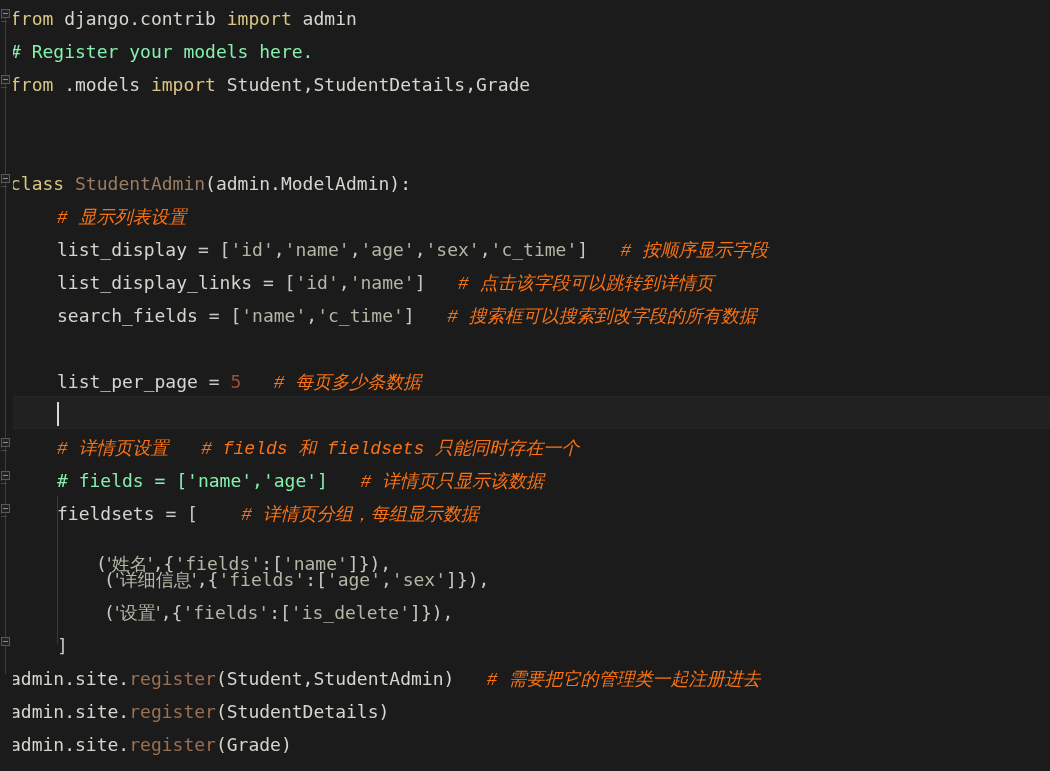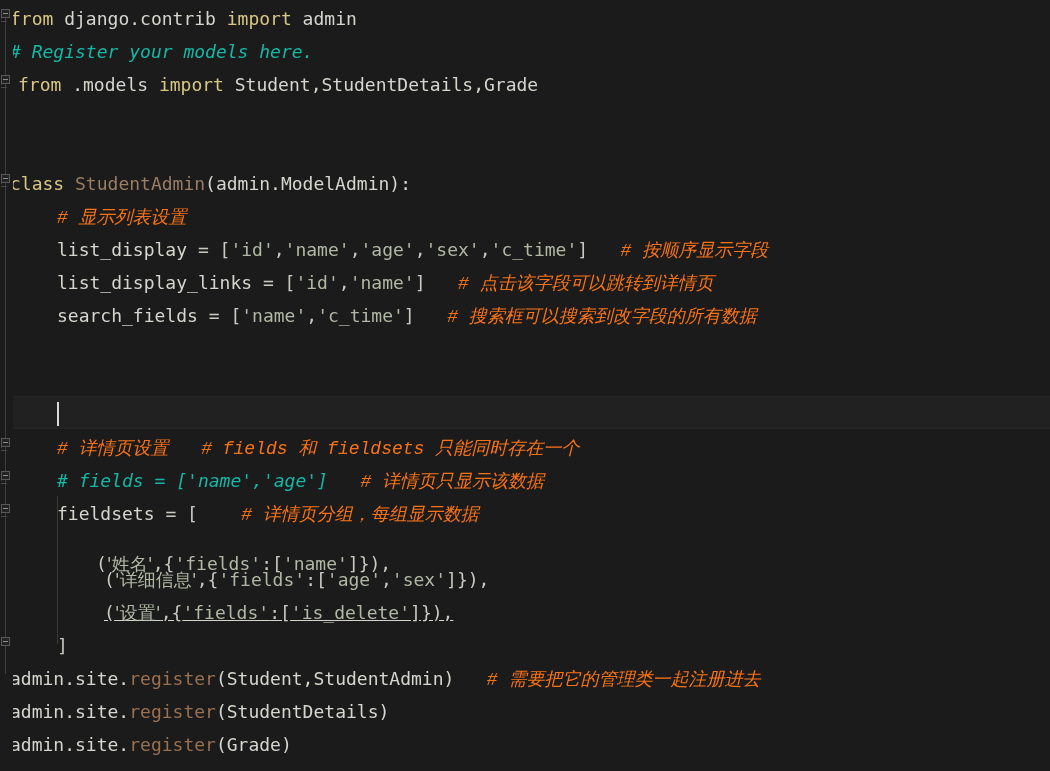--- a/index.html
+++ b/index.html
@@ -114,21 +114,21 @@
   }
 
   
   .kw       { color: #d9c684; }
   .plain    { color: #d6d6cf; }
   .cls      { color: #9a7e63; }
   .fn       { color: #9a7050; }
   .str      { color: #b0b8a4; }
   .num      { color: #9a4f36; }
   .punc     { color: #c9c9c2; }
-  .cmt      { color: #14b8a6; font-style: italic; }
+  .cmt      { color: #86efac; }
   .cmt-cn   { color: #f97316; font-style: italic; font-family: Liberation Mono, monospace; }
   .cn       { font-family: "DejaVu Sans", sans-serif; }
 
   
   .caret {
     position: absolute;
     width: 2px;
     height: 24px;
     background: #d8d8d8;
     z-index: 9;
@@ -166,48 +166,49 @@
   </div>
 
   <div class="indent-guide" style="left:57px;  top:496px; height:148px;"></div>
 
   <div class="code-surface">
 
     <div class="line" style="top:2px; left:10px;"><span class="kw">from</span><span class="plain"> django.contrib </span><span class="kw">import</span><span class="plain"> admin</span></div>
 
     <div class="line" style="top:35px; left:10px;"><span class="cmt"># Register your models here.</span></div>
 
-    <div class="line" style="top:68px; left:10px;margin-left:8px;"><span class="kw">from</span><span class="plain"> .models </span><span class="kw">import</span><span class="plain"> Student,StudentDetails,Grade</span></div>
+    <div class="line" style="top:68px; left:10px;"><span class="kw">from</span><span class="plain"> .models </span><span class="kw">import</span><span class="plain"> Student,StudentDetails,Grade</span></div>
 
     <div class="line" style="top:167px; left:10px;"><span class="kw">class</span><span class="plain"> </span><span class="cls">StudentAdmin</span><span class="plain">(admin.ModelAdmin):</span></div>
 
     <div class="line" style="top:200px; left:57px;"><span class="cmt-cn"># 显示列表设置</span></div>
 
     <div class="line" style="top:233px; left:57px;"><span class="plain">list_display</span><span class="punc"> = [</span><span class="str">'id'</span><span class="punc">,</span><span class="str">'name'</span><span class="punc">,</span><span class="str">'age'</span><span class="punc">,</span><span class="str">'sex'</span><span class="punc">,</span><span class="str">'c_time'</span><span class="punc">]</span><span>   </span><span class="cmt-cn"># 按顺序显示字段</span></div>
 
     <div class="line" style="top:266px; left:57px;"><span class="plain">list_display_links</span><span class="punc"> = [</span><span class="str">'id'</span><span class="punc">,</span><span class="str">'name'</span><span class="punc">]</span><span>   </span><span class="cmt-cn"># 点击该字段可以跳转到详情页</span></div>
 
     <div class="line" style="top:299px; left:57px;text-align:center;"><span class="plain">search_fields</span><span class="punc"> = [</span><span class="str">'name'</span><span class="punc">,</span><span class="str">'c_time'</span><span class="punc">]</span><span>   </span><span class="cmt-cn"># 搜索框可以搜索到改字段的所有数据</span></div>
 
 
+    <div class="line" style="top:365px; left:57px;"><span class="plain">list_per_page</span><span class="punc"> = </span><span class="num">5</span><span>   </span><span class="cmt-cn"># 每页多少条数据</span></div>
 
     <div class="line" style="top:398px; left:57px;"></div>
     <div class="caret" style="top:402px; left:57px;"></div>
 
     <div class="line" style="top:431px; left:57px;"><span class="cmt-cn"># 详情页设置</span><span>   </span><span class="cmt-cn"># fields 和 fieldsets 只能同时存在一个</span></div>
 
     <div class="line" style="top:464px; left:57px;"><span class="cmt"># fields = ['name','age']</span><span>   </span><span class="cmt-cn"># 详情页只显示该数据</span></div>
 
     <div class="line" style="top:497px; left:57px;"><span class="plain">fieldsets</span><span class="punc"> = [</span><span>    </span><span class="cmt-cn"># 详情页分组，每组显示数据</span></div>
 
     <div class="line" style="top:530px; left:96px;margin-top:17px;"><span class="punc">(</span><span class="str cn">'姓名'</span><span class="punc">,{</span><span class="str">'fields'</span><span class="punc">:[</span><span class="str">'name'</span><span class="punc">]}),</span></div>
 
     <div class="line" style="top:563px; left:104px;"><span class="punc">(</span><span class="str cn">'详细信息'</span><span class="punc">,{</span><span class="str">'fields'</span><span class="punc">:[</span><span class="str">'age'</span><span class="punc">,</span><span class="str">'sex'</span><span class="punc">]}),</span></div>
 
-    <div class="line" style="top:596px; left:104px;text-decoration:underline;"><span class="punc">(</span><span class="str cn">'设置'</span><span class="punc">,{</span><span class="str">'fields'</span><span class="punc">:[</span><span class="str">'is_delete'</span><span class="punc">]}),</span></div>
+    <div class="line" style="top:596px; left:104px;"><span class="punc">(</span><span class="str cn">'设置'</span><span class="punc">,{</span><span class="str">'fields'</span><span class="punc">:[</span><span class="str">'is_delete'</span><span class="punc">]}),</span></div>
 
     <div class="line" style="top:629px; left:57px;"><span class="punc">]</span></div>
 
     <div class="line" style="top:662px; left:10px;"><span class="plain">admin.site.</span><span class="fn">register</span><span class="plain">(Student,StudentAdmin)</span><span>   </span><span class="cmt-cn"># 需要把它的管理类一起注册进去</span></div>
 
     <div class="line" style="top:695px; left:10px;"><span class="plain">admin.site.</span><span class="fn">register</span><span class="plain">(StudentDetails)</span></div>
 
     <div class="line" style="top:728px; left:10px;"><span class="plain">admin.site.</span><span class="fn">register</span><span class="plain">(Grade)</span></div>
 
   </div>

